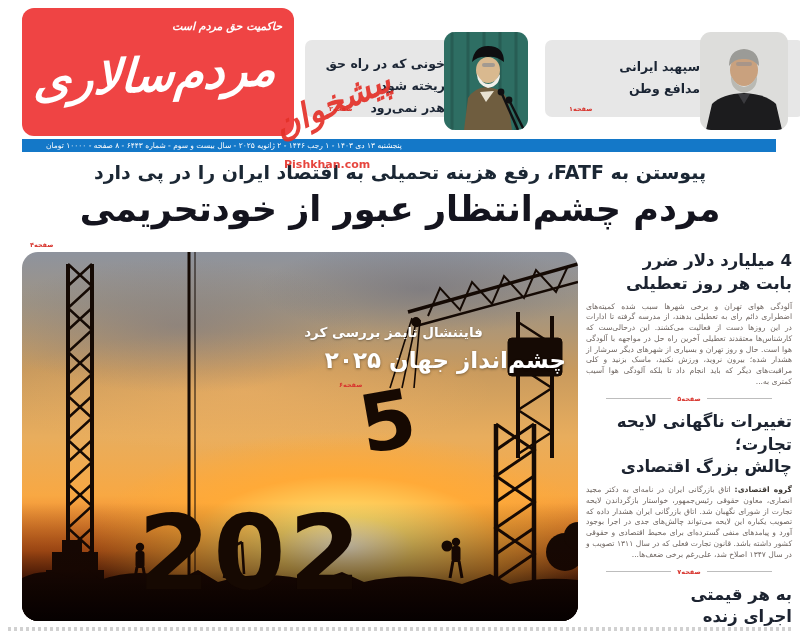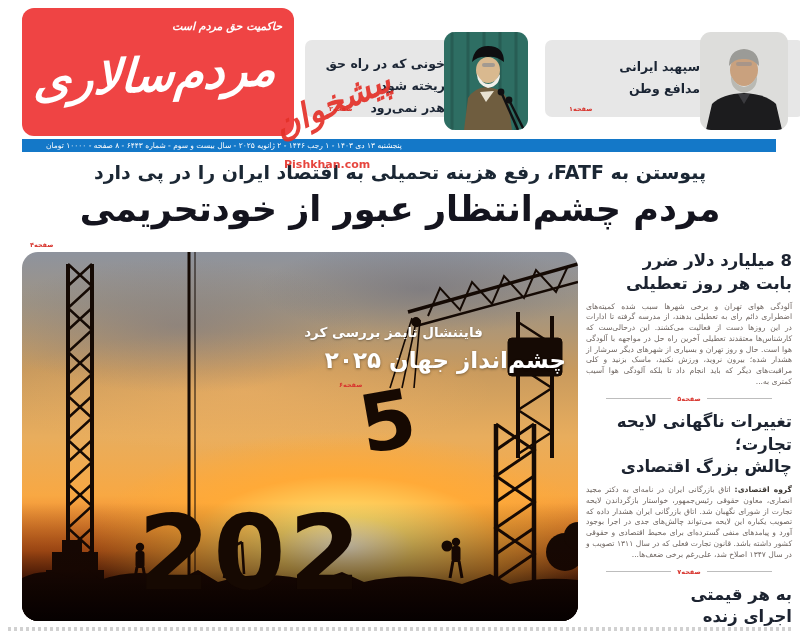--- a/index.html
+++ b/index.html
@@ -254,21 +254,21 @@
   <div class="feature-captions">
     <div class="cap-small">فایننشال تایمز بررسی کرد</div>
     <div class="cap-large">چشم‌انداز جهان ۲۰۲۵</div>
     <div class="cap-page page-marker">صفحه۶</div>
   </div>
 </div>
 
 <div class="abs right-col">
 
   <div class="article">
-    <div class="t">8 میلیارد دلار ضرر</div>
+    <div class="t">4 میلیارد دلار ضرر</div>
     <div class="t">بابت هر روز تعطیلی</div>
     <div class="b">آلودگی هوای تهران و برخی شهرها سبب شده کمیته‌های اضطراری دائم رای به تعطیلی بدهند، از مدرسه گرفته تا ادارات در این روزها دست از فعالیت می‌کشند. این درحالی‌ست که کارشناس‌ها معتقدند تعطیلی آخرین راه حل در مواجهه با آلودگی هوا است. حال و روز تهران و بسیاری از شهرهای دیگر سرشار از هشدار شده؛ بیرون نروید، ورزش نکنید، ماسک بزنید و کلی مراقبت‌های دیگر که باید انجام داد تا بلکه آلودگی هوا آسیب کمتری به...</div>
   </div>
   <div class="sep">
     <span class="ln"></span>
     <span class="page-marker">صفحه۵</span>
     <span class="ln"></span>
   </div>
 
   <div class="article">

